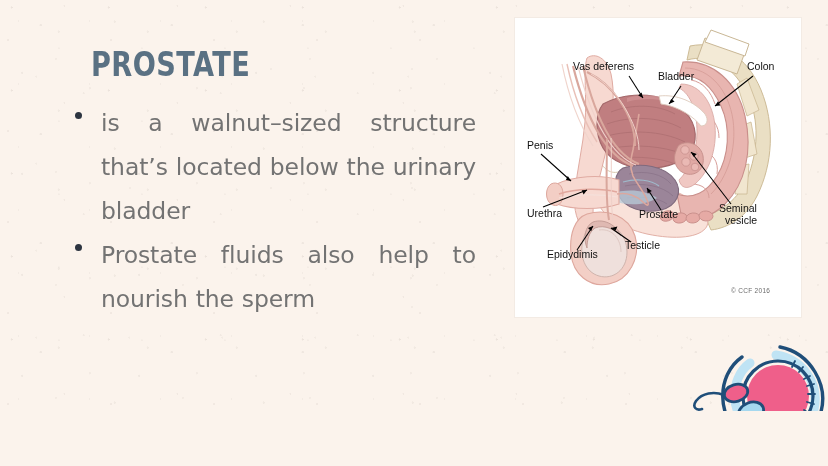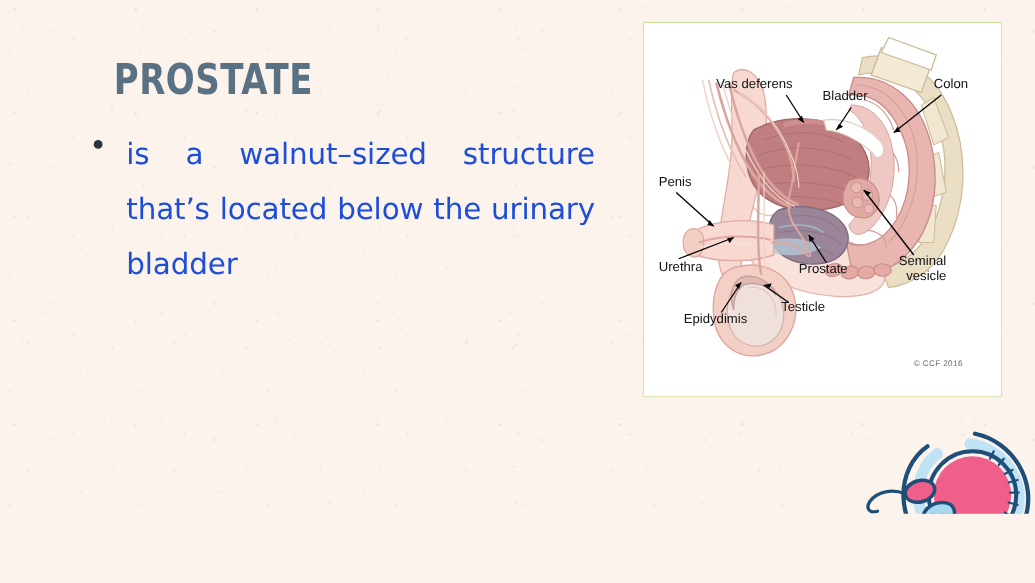--- a/index.html
+++ b/index.html
@@ -71,21 +71,21 @@
   .bullet-dot{
     position:absolute;left:7px;top:11px;
     width:7px;height:7px;border-radius:50%;
     background:#2c3440;
   }
   .bullet-text{
     display:block;
     font-family:"DejaVu Sans", sans-serif;
     font-size:23.5px;
     line-height:44px;
-    color:#1d4ed8;
+    color:#737373;
     text-align:justify;
     letter-spacing:-.1px;
     word-spacing:.5px;
   }
   .bullet-text.last-line-left{ text-align-last:left; }
 
   
   #diagram-panel{
     position:absolute;left:515px;top:18px;
     width:286px;height:299px;
@@ -123,20 +123,24 @@
   <div id="title">PROSTATE</div>
 
   <div id="bullets">
 
     <div class="bullet-row">
       <span class="bullet-dot"></span>
       <span class="bullet-text">is a walnut–sized structure that’s located below the urinary bladder</span>
     </div>
 
 
+    <div class="bullet-row">
+      <span class="bullet-dot"></span>
+      <span class="bullet-text last-line-left">Prostate fluids also help to nourish the sperm</span>
+    </div>
 
   </div>
 
   <div id="diagram-panel">
     <svg id="diagram-svg" viewBox="0 0 286 299" xmlns="http://www.w3.org/2000/svg">
 
       <rect x="0" y="0" width="286" height="299" fill="#ffffff"></rect>
 
       <g>
 

